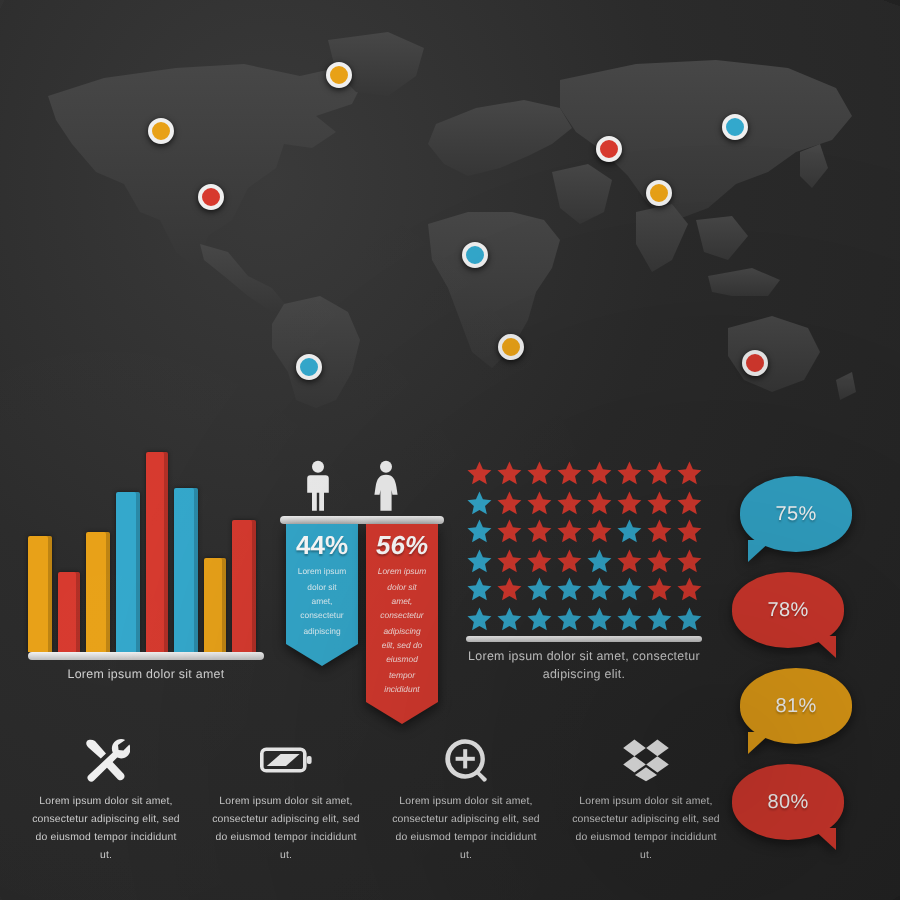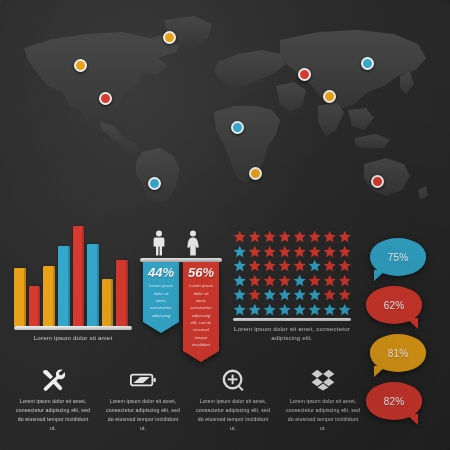--- a/index.html
+++ b/index.html
@@ -239,21 +239,21 @@
       <circle cx="7" cy="3.4" r="3" fill="#efefef"></circle>
       <path d="M3.2,7.6 h7.6 a1.6,1.6 0 0 1 1.6,1.6 v7.2 h-2.4 v9 h-2.4 v-9 h-1.2 v9 h-2.4 v-9 h-2.4 v-7.2 a1.6,1.6 0 0 1 1.6,-1.6 z" fill="#efefef"></path>
     </svg>
     <svg class="person" id="person-female" viewBox="0 0 14 26">
       <circle cx="7" cy="3.4" r="3" fill="#efefef"></circle>
       <path d="M7,7.4 c3.4,0 4.6,2.2 5.2,6 l0.6,4 h-2.6 l-0.4,-2.4 v10.4 h-5.6 v-10.4 l-0.4,2.4 h-2.6 l0.6,-4 c0.6,-3.8 1.8,-6 5.2,-6 z" fill="#efefef"></path>
     </svg>
     <div id="gender-baseline"></div>
 
     <div class="banner" id="banner-male">
-      <div class="banner-body" style="background: rgb(51, 168, 204); font-style: italic;">
+      <div class="banner-body" style="background: rgb(51, 168, 204);">
         <div class="banner-pct">44%</div>
         <div class="banner-text">Lorem ipsum dolor sit amet, consectetur adipiscing</div>
       </div>
       <div class="banner-tip" style="border-top: 11px solid rgb(51, 168, 204);"></div>
     </div>
 
     <div class="banner" id="banner-female">
       <div class="banner-body" style="background: rgb(215, 57, 46);">
         <div class="banner-pct">56%</div>
         <div class="banner-text">Lorem ipsum dolor sit amet, consectetur adipiscing elit, sed do eiusmod tempor incididunt</div>
@@ -413,29 +413,29 @@
     <div class="chart-caption" id="star-caption">Lorem ipsum dolor sit amet, consectetur adipiscing elit.</div>
   </div>
 
   <div id="bubbles">
       <div class="bubble" style="top: 0px; left: 6px; background: rgb(51, 168, 204); color: rgb(51, 168, 204);">
         <div class="bubble-tail tail-left"></div>
         <div class="bubble-label">75%</div>
       </div>
       <div class="bubble" style="top: 48px; left: 2px; background: rgb(215, 57, 46); color: rgb(215, 57, 46);">
         <div class="bubble-tail tail-right"></div>
-        <div class="bubble-label">62%</div>
+        <div class="bubble-label">78%</div>
       </div>
       <div class="bubble" style="top: 96px; left: 6px; background: rgb(232, 161, 23); color: rgb(232, 161, 23);">
         <div class="bubble-tail tail-left"></div>
         <div class="bubble-label">81%</div>
       </div>
       <div class="bubble" style="top: 144px; left: 2px; background: rgb(215, 57, 46); color: rgb(215, 57, 46);">
         <div class="bubble-tail tail-right"></div>
-        <div class="bubble-label">82%</div>
+        <div class="bubble-label">80%</div>
       </div>
     </div>
 
   <div id="features">
 
     <div class="feature">
       <div class="feature-icon">
         <svg width="24" height="22" viewBox="0 0 24 22">
           <path d="M6.5,1.5 l5.5,6.2 l-2.6,2.6 l-6.2,-5.5 c-1.3,-1.3 -1.3,-2.6 -0.6,-3.4 c0.8,-0.7 2.6,-0.7 3.9,0.1 z" fill="#efefef"></path>
           <path d="M10.4,12.6 l2.8,-2.8 l7.6,8.1 a2,2 0 0 1 -2.8,2.8 z" fill="#efefef"></path>

